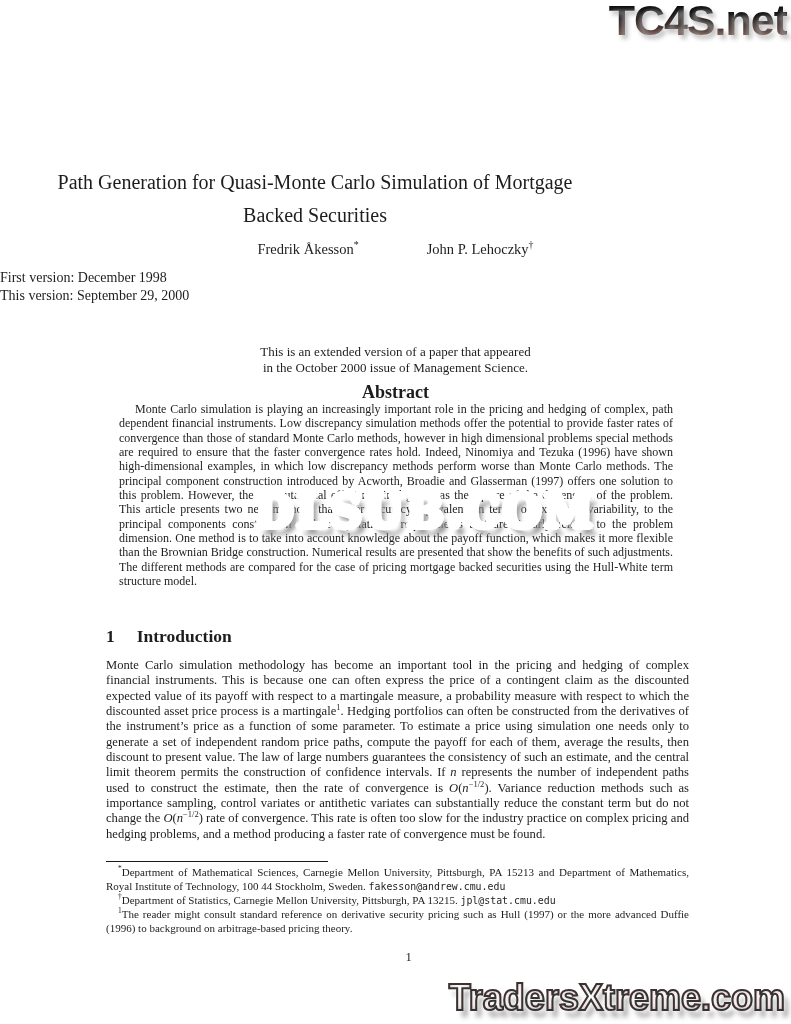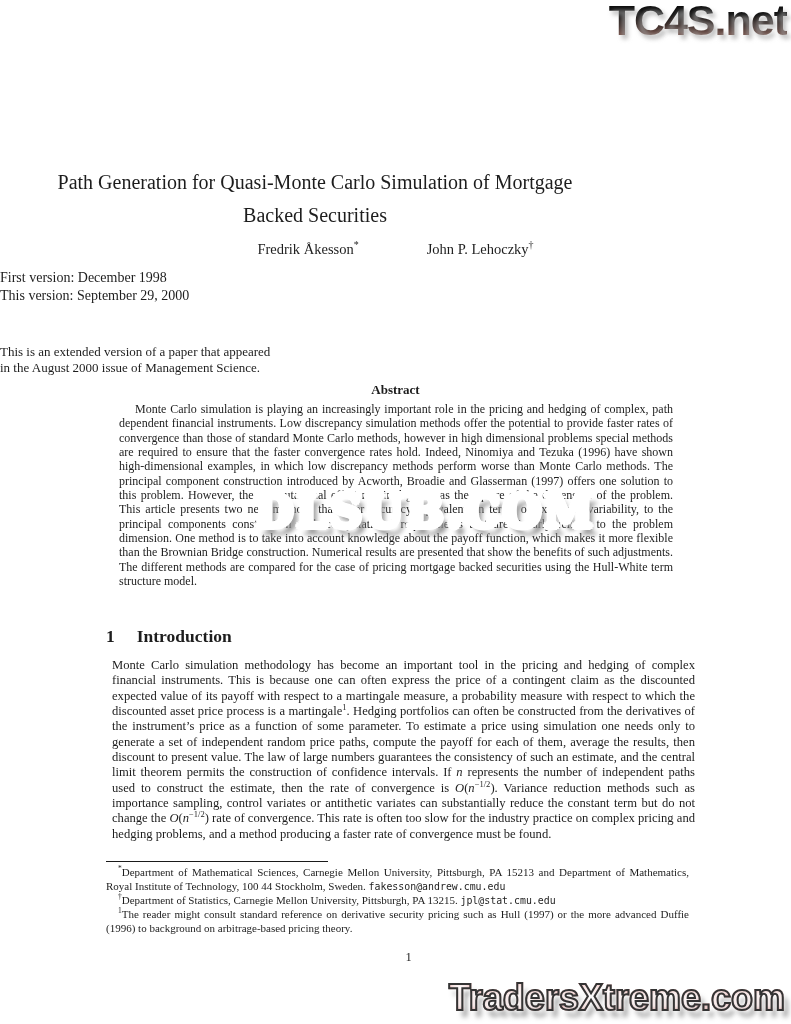--- a/index.html
+++ b/index.html
@@ -41,27 +41,27 @@
     text-shadow:
       0 0 4px #fff, 0 0 6px #fff,
       5px 7px 5px rgba(90,90,90,.55);
   }
 
   
   .title{top:166px;left:0;width:630px;text-align:center;font-size:20px;line-height:33px;}
   .authors{top:239px;left:0;width:791px;display:flex;justify-content:center;gap:68px;font-size:14.5px;}
   .authors sup{font-size:10px;}
   .versions{top:269px;left:0;width:791px;text-align:left;font-size:14px;line-height:17.5px;}
-  .note{top:344px;left:0;width:791px;text-align:left;font-size:13px;line-height:15.6px;}
-  .abstract-label{top:382px;left:0;width:791px;text-align:center;font-size:13px;font-weight:bold;}
+  .note{top:344px;left:0;width:791px;text-align:center;font-size:13px;line-height:15.6px;}
+  .abstract-label{top:382px;left:0;width:791px;text-align:center;font-size:18px;font-weight:bold;}
   .abstract{top:402px;left:119px;width:554px;font-size:12px;line-height:14.35px;
             text-align:justify;text-indent:16px;}
   .section-heading{top:626px;left:106px;font-size:17.5px;font-weight:bold;}
   .section-heading .secnum{margin-right:22px;}
-  .intro{top:658px;left:112px;width:583px;font-size:12.6px;line-height:15.35px;text-align:justify;}
+  .intro{top:658px;left:106px;width:583px;font-size:12.6px;line-height:15.35px;text-align:justify;}
   .fn-rule{top:861px;left:106px;width:222px;border-top:1.5px solid #1a1a1a;}
   .footnotes{top:866px;left:106px;width:583px;font-size:11px;line-height:13.9px;text-align:justify;}
   .footnotes p{text-indent:12px;}
   .page-num{top:950px;left:106px;width:583px;text-align:center;font-size:12.5px;padding-left:22px;}
 
   .rt-sup{vertical-align:super;font-size:68%;line-height:0;}
   .rt-i{font-style:italic;}
   .rt-tt{font-family:"DejaVu Sans Mono",monospace;font-size:90%;}
 </style>
 </head>
@@ -79,21 +79,21 @@
   <span><span>John P. Lehoczky</span><sup>†</sup></span>
 </div>
 
 <div class="abs versions">
   <div>First version: December 1998</div>
   <div>This version: September 29, 2000</div>
 </div>
 
 <div class="abs note">
   <div>This is an extended version of a paper that appeared</div>
-  <div>in the August 2000 issue of Management Science.</div>
+  <div>in the October 2000 issue of Management Science.</div>
 </div>
 
 <div class="abs abstract-label">Abstract</div>
 <div class="abs abstract">Monte Carlo simulation is playing an increasingly important role in the pricing and hedging of complex, path dependent financial instruments. Low discrepancy simulation methods offer the potential to provide faster rates of convergence than those of standard Monte Carlo methods, however in high dimensional problems special methods are required to ensure that the faster convergence rates hold. Indeed, Ninomiya and Tezuka (1996) have shown high-dimensional examples, in which low discrepancy methods perform worse than Monte Carlo methods. The principal component construction introduced by Acworth, Broadie and Glasserman (1997) offers one solution to this problem. However, the computational effort required grows as the square of the dimension of the problem. This article presents two new methods that offer accuracy equivalent, in terms of explained variability, to the principal components construction with computational requirements that are linearly related to the problem dimension. One method is to take into account knowledge about the payoff function, which makes it more flexible than the Brownian Bridge construction. Numerical results are presented that show the benefits of such adjustments. The different methods are compared for the case of pricing mortgage backed securities using the Hull-White term structure model.</div>
 
 <div class="abs wm-center">DLSUB.COM</div>
 
 <div class="abs section-heading">
   <span class="secnum">1</span><span>Introduction</span>
 </div>

